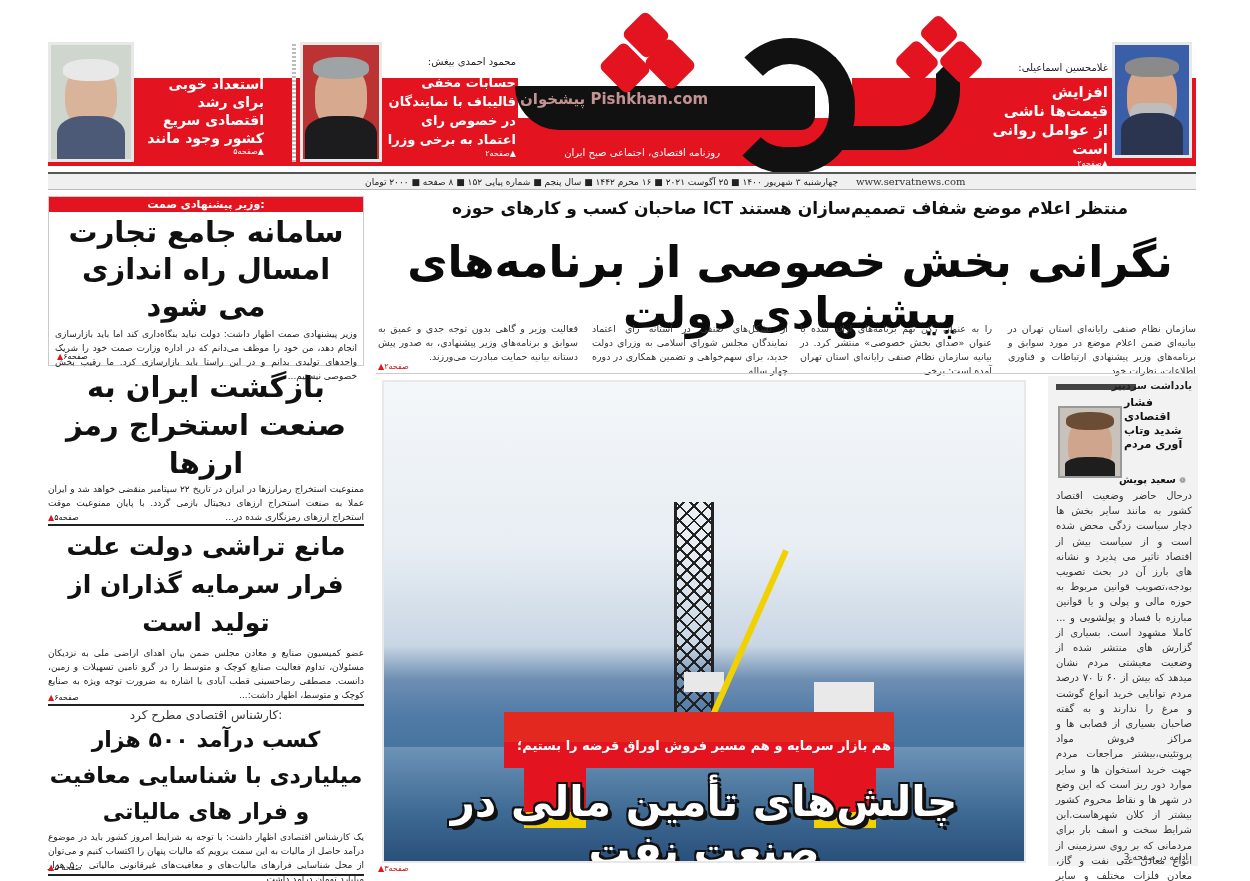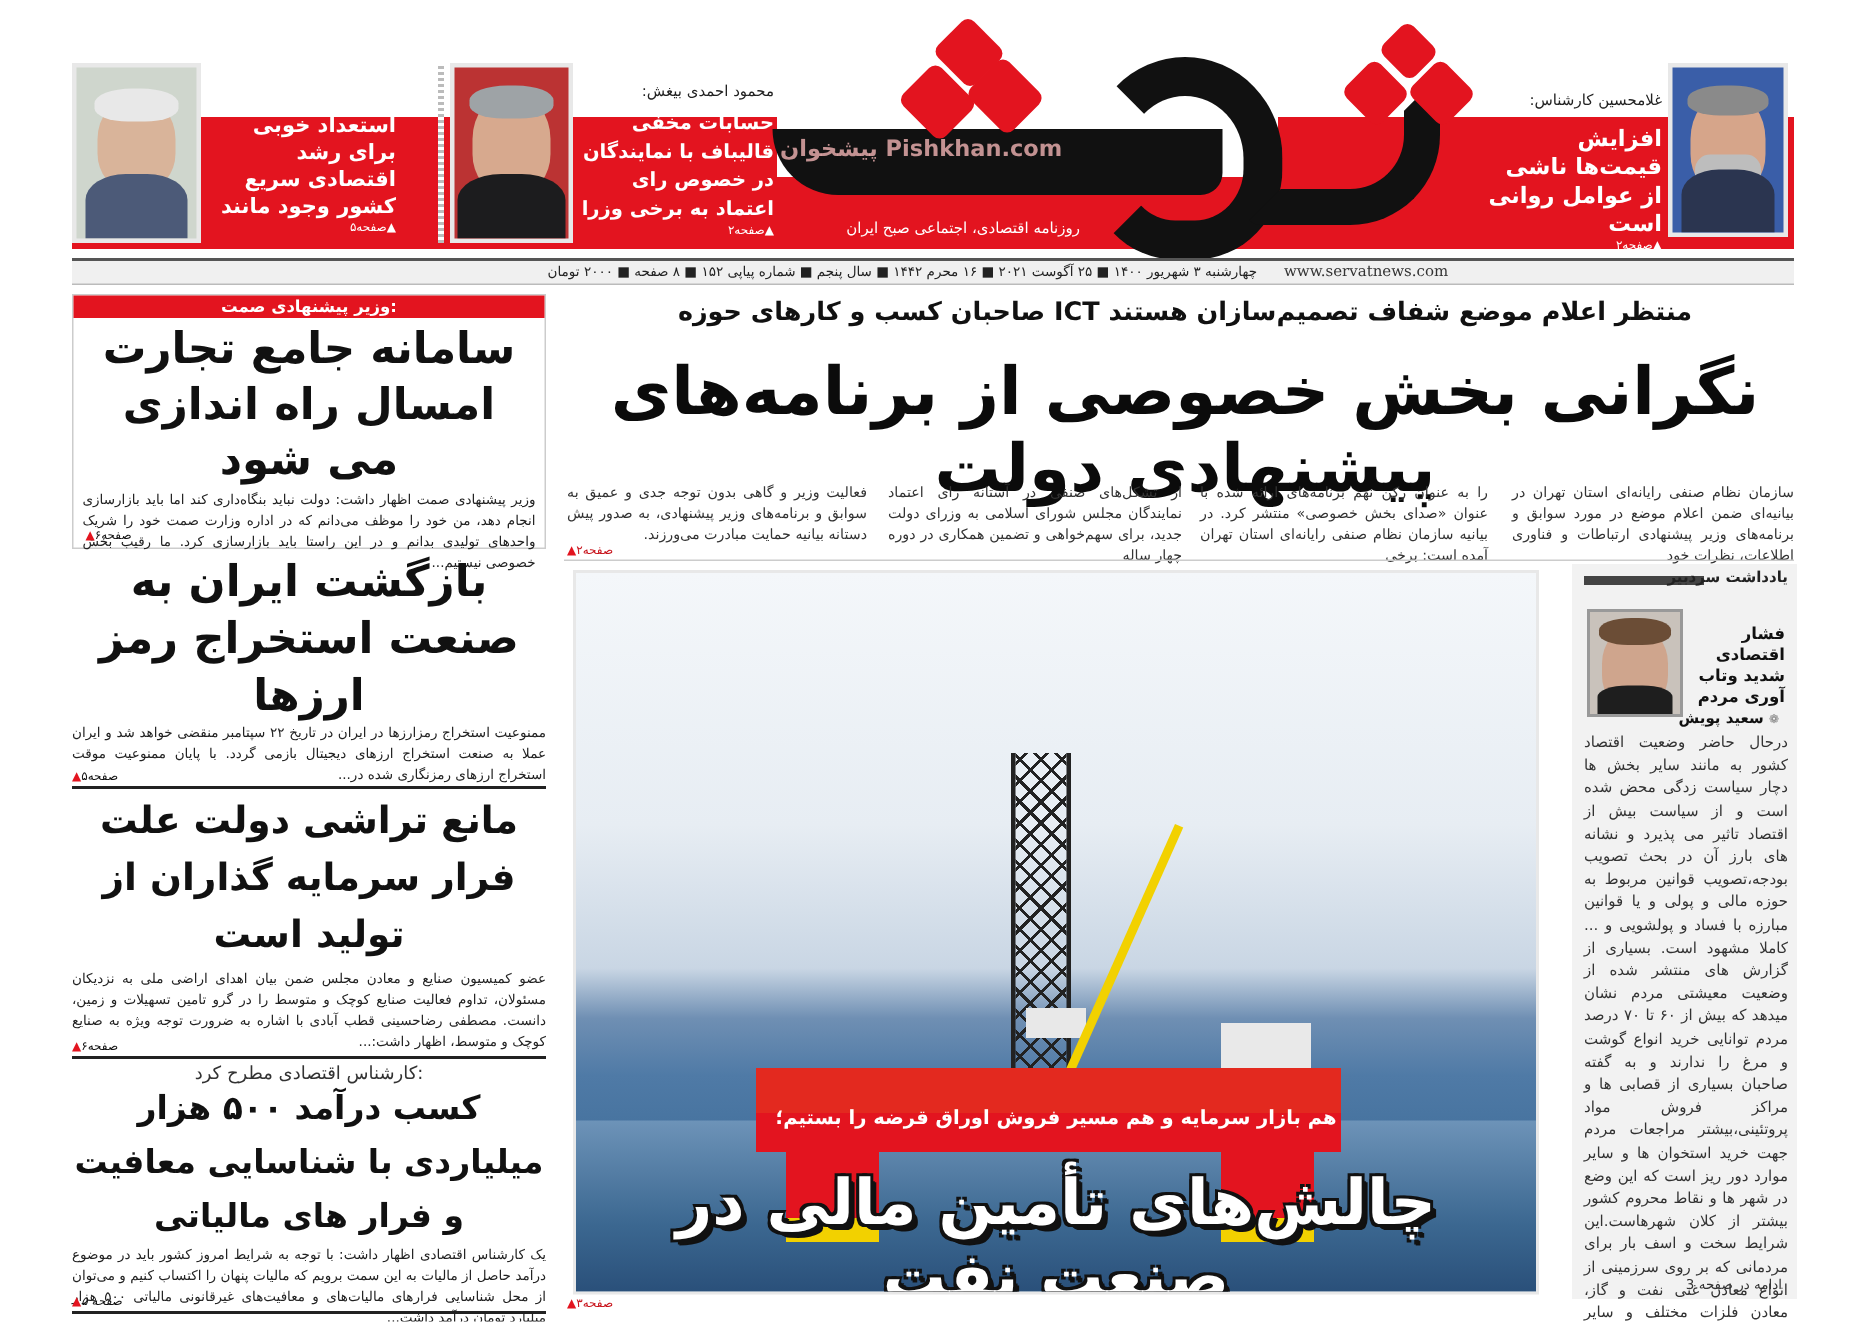--- a/index.html
+++ b/index.html
@@ -49,21 +49,21 @@
   .leg { position: absolute; top: 386px; width: 62px; height: 60px; background: #e3141f; border-bottom: 16px solid #f2d100; }
   .photo-sub { position: absolute; left: 130px; top: 356px; width: 380px; text-align: center; color: #fff; font-weight: bold; font-size: 13px; }
   .photo-head { position: absolute; left: 0; right: 0; top: 395px; text-align: center; color: #fff; font-weight: bold; font-size: 42px;
                 text-shadow: 3px 3px 0 #111, -2px 2px 0 #111, 2px -2px 0 #111, -2px -2px 0 #111, 4px 4px 0 #111; }
 
   
   .editorial { position: absolute; left: 1048px; top: 376px; width: 150px; height: 490px; background: #f2f2f2; }
   .ed-title { position: absolute; top: 4px; right: 6px; font-size: 10px; font-weight: bold; color: #222; }
   .ed-bar { position: absolute; top: 8px; left: 8px; width: 80px; height: 6px; background: #444; }
   .ed-photo { position: absolute; top: 30px; left: 10px; width: 64px; height: 72px; background: #c9c2bb; border: 2px solid #999; overflow: hidden; }
-  .ed-head { position: absolute; top: 40px; right: 8px; width: 66px; text-align: right; font-weight: bold; font-size: 11px; line-height: 14px; }
+  .ed-head { position: absolute; top: 20px; right: 8px; width: 66px; text-align: left; font-weight: bold; font-size: 11px; line-height: 14px; }
   .ed-author { position: absolute; top: 98px; right: 12px; font-size: 10px; font-weight: bold; }
   .ed-body { position: absolute; top: 112px; left: 8px; right: 6px; font-size: 10px; line-height: 15.2px; color: #333; text-align: justify; }
   .ed-cont { position: absolute; bottom: 4px; right: 10px; font-size: 9px; color: #333; }
   .tri { color: #e3141f; font-size: 8px; }
 </style>
 </head>
 <body>
 
 <div>
 
@@ -106,21 +106,21 @@
     <div class="logo-red" style="left:628px; top:18px; width:36px; height:34px; transform:rotate(45deg); border-radius:6px;"></div>
     <div class="logo-red" style="left:900px; top:46px; width:34px; height:32px; transform:rotate(45deg); border-radius:6px;"></div>
     <div class="logo-red" style="left:924px; top:20px; width:30px; height:28px; transform:rotate(45deg); border-radius:6px;"></div>
     <div class="logo-red" style="left:944px; top:46px; width:34px; height:32px; transform:rotate(45deg); border-radius:6px;"></div>
 
   </div>
   <div class="abs" style="left:520px; top:90px; font-size:15px; color:rgba(255,190,190,0.75); font-weight:bold;">پیشخوان Pishkhan.com</div>
   <div class="abs rtl" style="left:520px; top:147px; width:200px; font-size:10px; color:#fff;">روزنامه اقتصادی، اجتماعی صبح ایران</div>
 
   <div class="abs rtl" style="left:990px; top:62px; width:118px;">
-    <div class="kicker-b" style="margin-bottom:10px;">غلامحسین کارشناس:</div>
+    <div class="kicker-b" style="margin-bottom:10px;">غلامحسین اسماعیلی:</div>
     <div class="teaser-h" style="font-size:15px; line-height:19px;">افزایش قیمت‌ها ناشی از عوامل روانی است</div>
     <div class="pg-ref"><span class="tri" style="color:#fff">▲</span><span>صفحه۲</span></div>
   </div>
   <div class="photo-box" style="left:1112px; top:42px; width:80px; height:116px; background:#3a5ea8;">
     <div class="face" style="top:18px; width:50px; height:66px; background:#d6a58a;"></div>
     <div class="face" style="top:12px; width:54px; height:20px; background:#8a8a8a;"></div>
     <div class="face" style="top:58px; width:44px; height:28px; background:#bdbdbd; border-radius:10px 10px 40% 40%;"></div>
     <div class="suit" style="background:#2b3550;"></div>
   </div>
 

